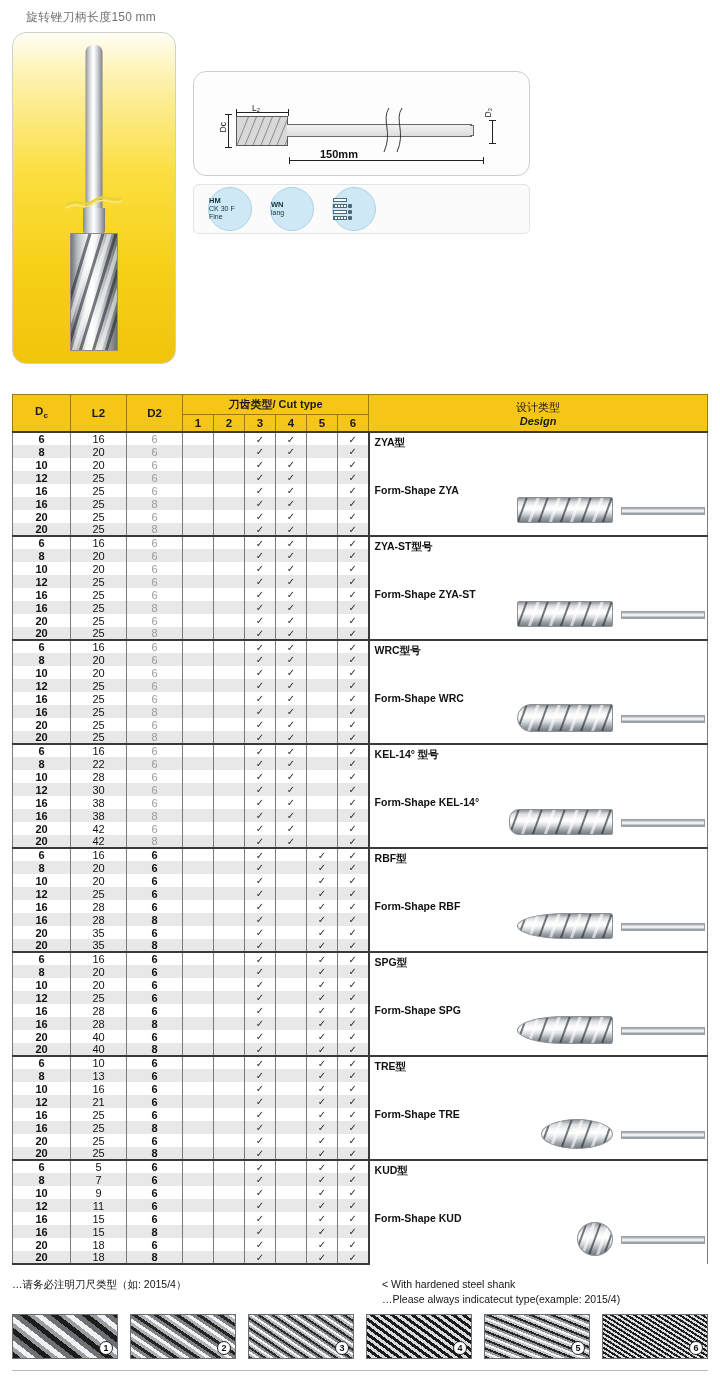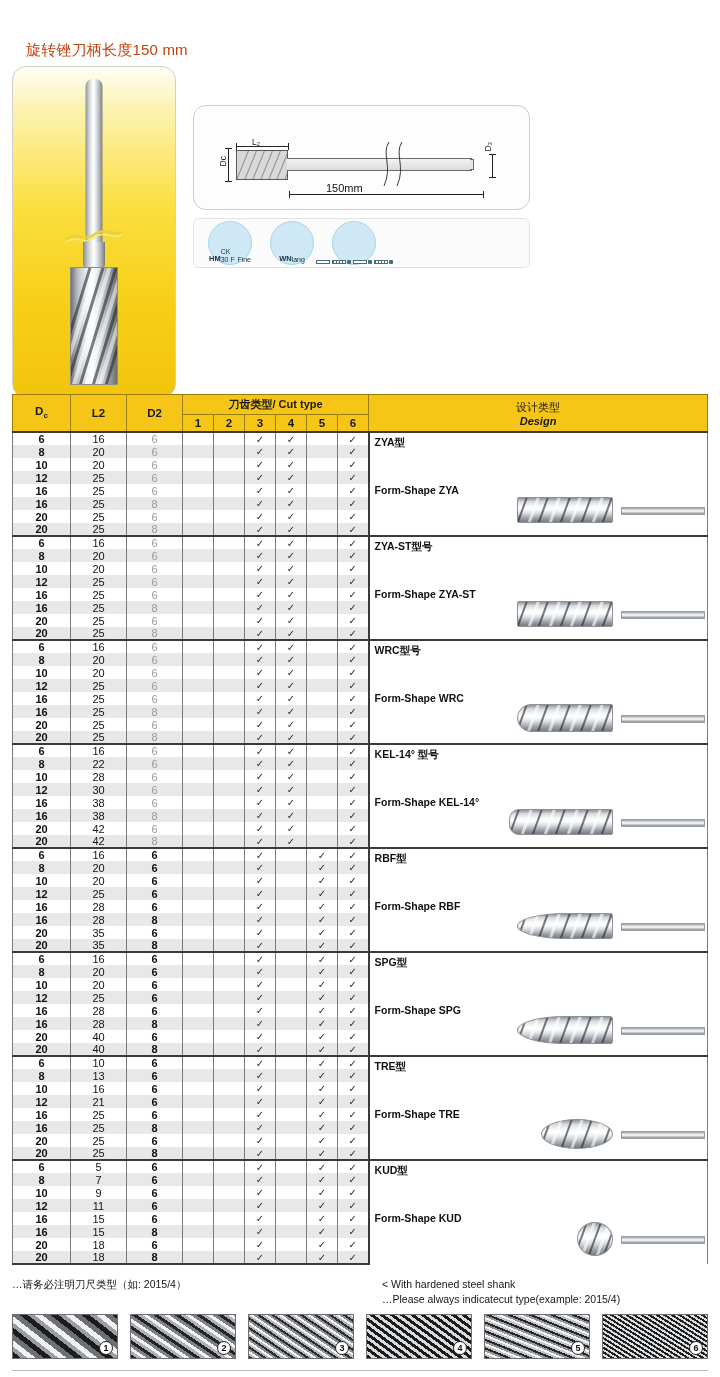--- a/index.html
+++ b/index.html
@@ -12,21 +12,21 @@
   #page {
     position: relative;
     width: 720px;
     height: 1377px;
     overflow: hidden;
     background: #fff;
   }
 
   
   .title-block { padding: 9px 0 0 26px; }
-  .title-cn { font-size: 15px; font-weight: 400; letter-spacing: .2px; color: #c2410c; margin-top: 32px; }
+  .title-cn { font-size: 12px; font-weight: 400; letter-spacing: .2px; color: #737373; }
   .title-en {
     font-size: 14.5px; font-weight: 700; font-style: italic;
     letter-spacing: .4px; margin-top: 2px; color: #111;
   }
 
   
   .hero-row { position: relative; height: 336px; margin-top: 6px; }
 
   .hero-card {
     position: absolute; left: 12px; top: 0;
@@ -89,37 +89,37 @@
     border-top: 1px solid #6a6a6a; border-bottom: 1px solid #6a6a6a;
   }
   .dr-tip {
     left: 276px; top: 53px; width: 4px; height: 11px;
     background: #e6e6e6; border: 1px solid #6a6a6a; border-left: none;
   }
   .dr-lbl { font-size: 8px; color: #1a1a1a; }
   .lbl-l2 { left: 58px; top: 31px; font-size: 8.5px; }
   .lbl-dc { left: 24px; top: 50px; writing-mode: vertical-rl; transform: rotate(180deg); font-size: 8.5px; }
   .lbl-d2 { left: 289px; top: 36px; writing-mode: vertical-rl; transform: rotate(180deg); font-size: 8.5px; }
-  .lbl-150 { left: 132px; top: 76px; font-size: 11px; font-weight: 400; color: #111; }
+  .lbl-150 { left: 126px; top: 76px; font-size: 11px; font-weight: 700; color: #111; }
   .dimline { background: #222; height: 1px; position: absolute; }
   .dimline.v { width: 1px; height: auto; }
   .tick { position: absolute; background: #222; }
 
   
   .badge-strip {
     position: absolute; left: 193px; top: 152px;
     width: 337px; height: 50px;
     border: 1px solid #e3e3e3; border-radius: 6px;
     background: #fbfbfb;
     display: flex; align-items: center; gap: 18px; padding-left: 14px;
   }
   .badge {
     width: 44px; height: 44px; border-radius: 50%;
     background: #cfe8f5; border: 1px solid #a9d3e8;
-    display: flex; align-items: flex-end; justify-content: center;
+    display: flex; flex-direction: column; align-items: flex-start; justify-content: center;
     line-height: 1.15;
   }
   .badge .b1 { font-size: 7.5px; font-weight: 700; color: #11323f; }
   .badge .b2 { font-size: 7px; color: #11323f; }
   .badge .b3 { font-size: 7px; color: #11323f; }
   .pack-badge { gap: 2px; }
   .pack-row { display: flex; align-items: center; gap: 1px; }
   .pack-bar { width: 14px; height: 4px; background: #fff; border: 1px solid #4c6b78; }
   .pack-bar.hatch { background: repeating-linear-gradient(90deg,#4c6b78 0 1px,#fff 1px 3px); }
   .pack-cap { width: 4px; height: 4px; background: #4c6b78; border-radius: 1px; }

